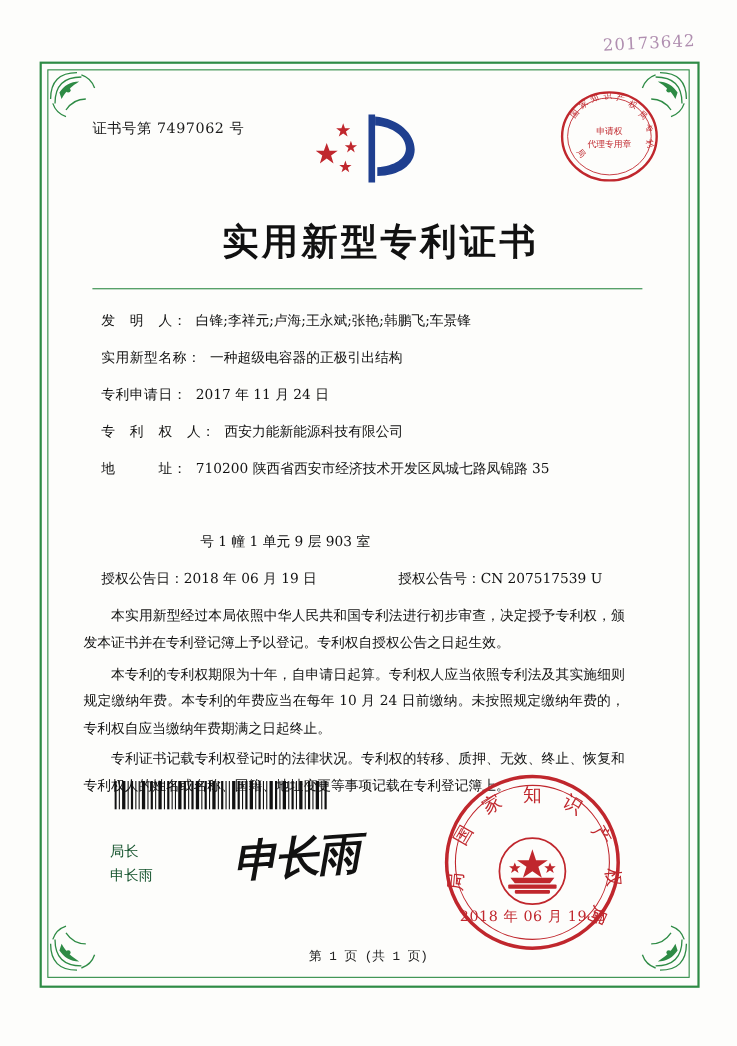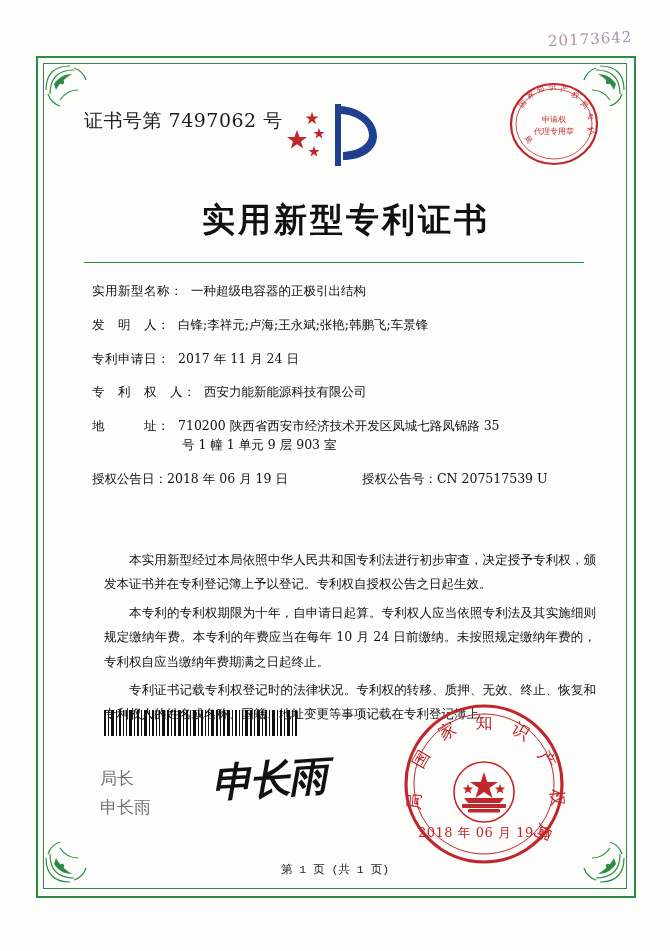--- a/index.html
+++ b/index.html
@@ -61,21 +61,21 @@
   .corner.tr { left: 556px; top: 60px;  transform: scaleX(-1); }
   .corner.bl { left: 40px;  top: 814px; transform: scaleY(-1); }
   .corner.br { left: 556px; top: 814px; transform: scale(-1,-1); }
 
   
   .cert-no {
     position: absolute;
     left: 84px;
     top: 108px;
     font-family: "DejaVu Serif", "Liberation Serif", serif;
-    font-size: 19px;
+    font-size: 13px;
     color: #1a1a1a;
     letter-spacing: 0.5px;
   }
 
   .logo {
     position: absolute;
     left: 285px;
     top: 96px;
     width: 100px;
     height: 78px;
@@ -130,35 +130,35 @@
   }
   .field-label {
     white-space: nowrap;
     flex: 0 0 auto;
     letter-spacing: 0.5px;
   }
   .field-value {
     margin-left: 8px;
     flex: 1 1 auto;
   }
-  .field-value .line2 { display: block; margin-left: 4px; }
+  .field-value .line2 { display: block; margin-left: 4px; margin-top: 47px; }
 
   .row-inline {
     display: flex;
     justify-content: flex-start;
     margin-bottom: 15px;
     line-height: 1.5;
   }
   .row-inline .left { width: 270px; }
   .row-inline .right { }
 
   
   .body-text {
     position: absolute;
-    left: 104px;
+    left: 76px;
     top: 548px;
     width: 492px;
     font-family: "DejaVu Serif", "Liberation Serif", serif;
     font-size: 12.5px;
     line-height: 1.95;
     color: #111;
     text-align: justify;
   }
   .body-text p { margin: 0 0 4px 0; text-indent: 2em; }
 
@@ -170,23 +170,23 @@
     width: 196px;
     height: 26px;
   }
 
   
   .sig-labels {
     position: absolute;
     left: 100px;
     top: 764px;
     font-family: "DejaVu Serif", "Liberation Serif", serif;
-    font-size: 17px;
+    font-size: 13px;
     line-height: 1.7;
-    color: #737373;
+    color: #14532d;
   }
   .sig-hand {
     position: absolute;
     left: 212px;
     top: 752px;
     font-family: "DejaVu Serif", "Liberation Serif", serif;
     font-size: 40px;
     font-style: italic;
     font-weight: bold;
     color: #111;
@@ -311,26 +311,26 @@
       <text x="46" y="44" text-anchor="middle" fill="#c0272d" font-family="DejaVu Serif, serif" font-size="8">申请权</text>
       <text x="46" y="56" text-anchor="middle" fill="#c0272d" font-family="DejaVu Serif, serif" font-size="8">代理专用章</text>
     </svg>
   </div>
 
   <div class="title">实用新型专利证书</div>
   <div class="rule r1"></div>
 
   <div class="fields">
     <div class="field-row">
+      <span class="field-label">发　明　人：</span>
+      <span class="field-value">白锋;李祥元;卢海;王永斌;张艳;韩鹏飞;车景锋</span>
+    </div>
+    <div class="field-row">
       <span class="field-label">实用新型名称：</span>
       <span class="field-value">一种超级电容器的正极引出结构</span>
-    </div>
-    <div class="field-row">
-      <span class="field-label">发　明　人：</span>
-      <span class="field-value">白锋;李祥元;卢海;王永斌;张艳;韩鹏飞;车景锋</span>
     </div>
     <div class="field-row">
       <span class="field-label">专利申请日：</span>
       <span class="field-value">2017 年 11 月 24 日</span>
     </div>
     <div class="field-row">
       <span class="field-label">专　利　权　人：</span>
       <span class="field-value">西安力能新能源科技有限公司</span>
     </div>
     <div class="field-row">

